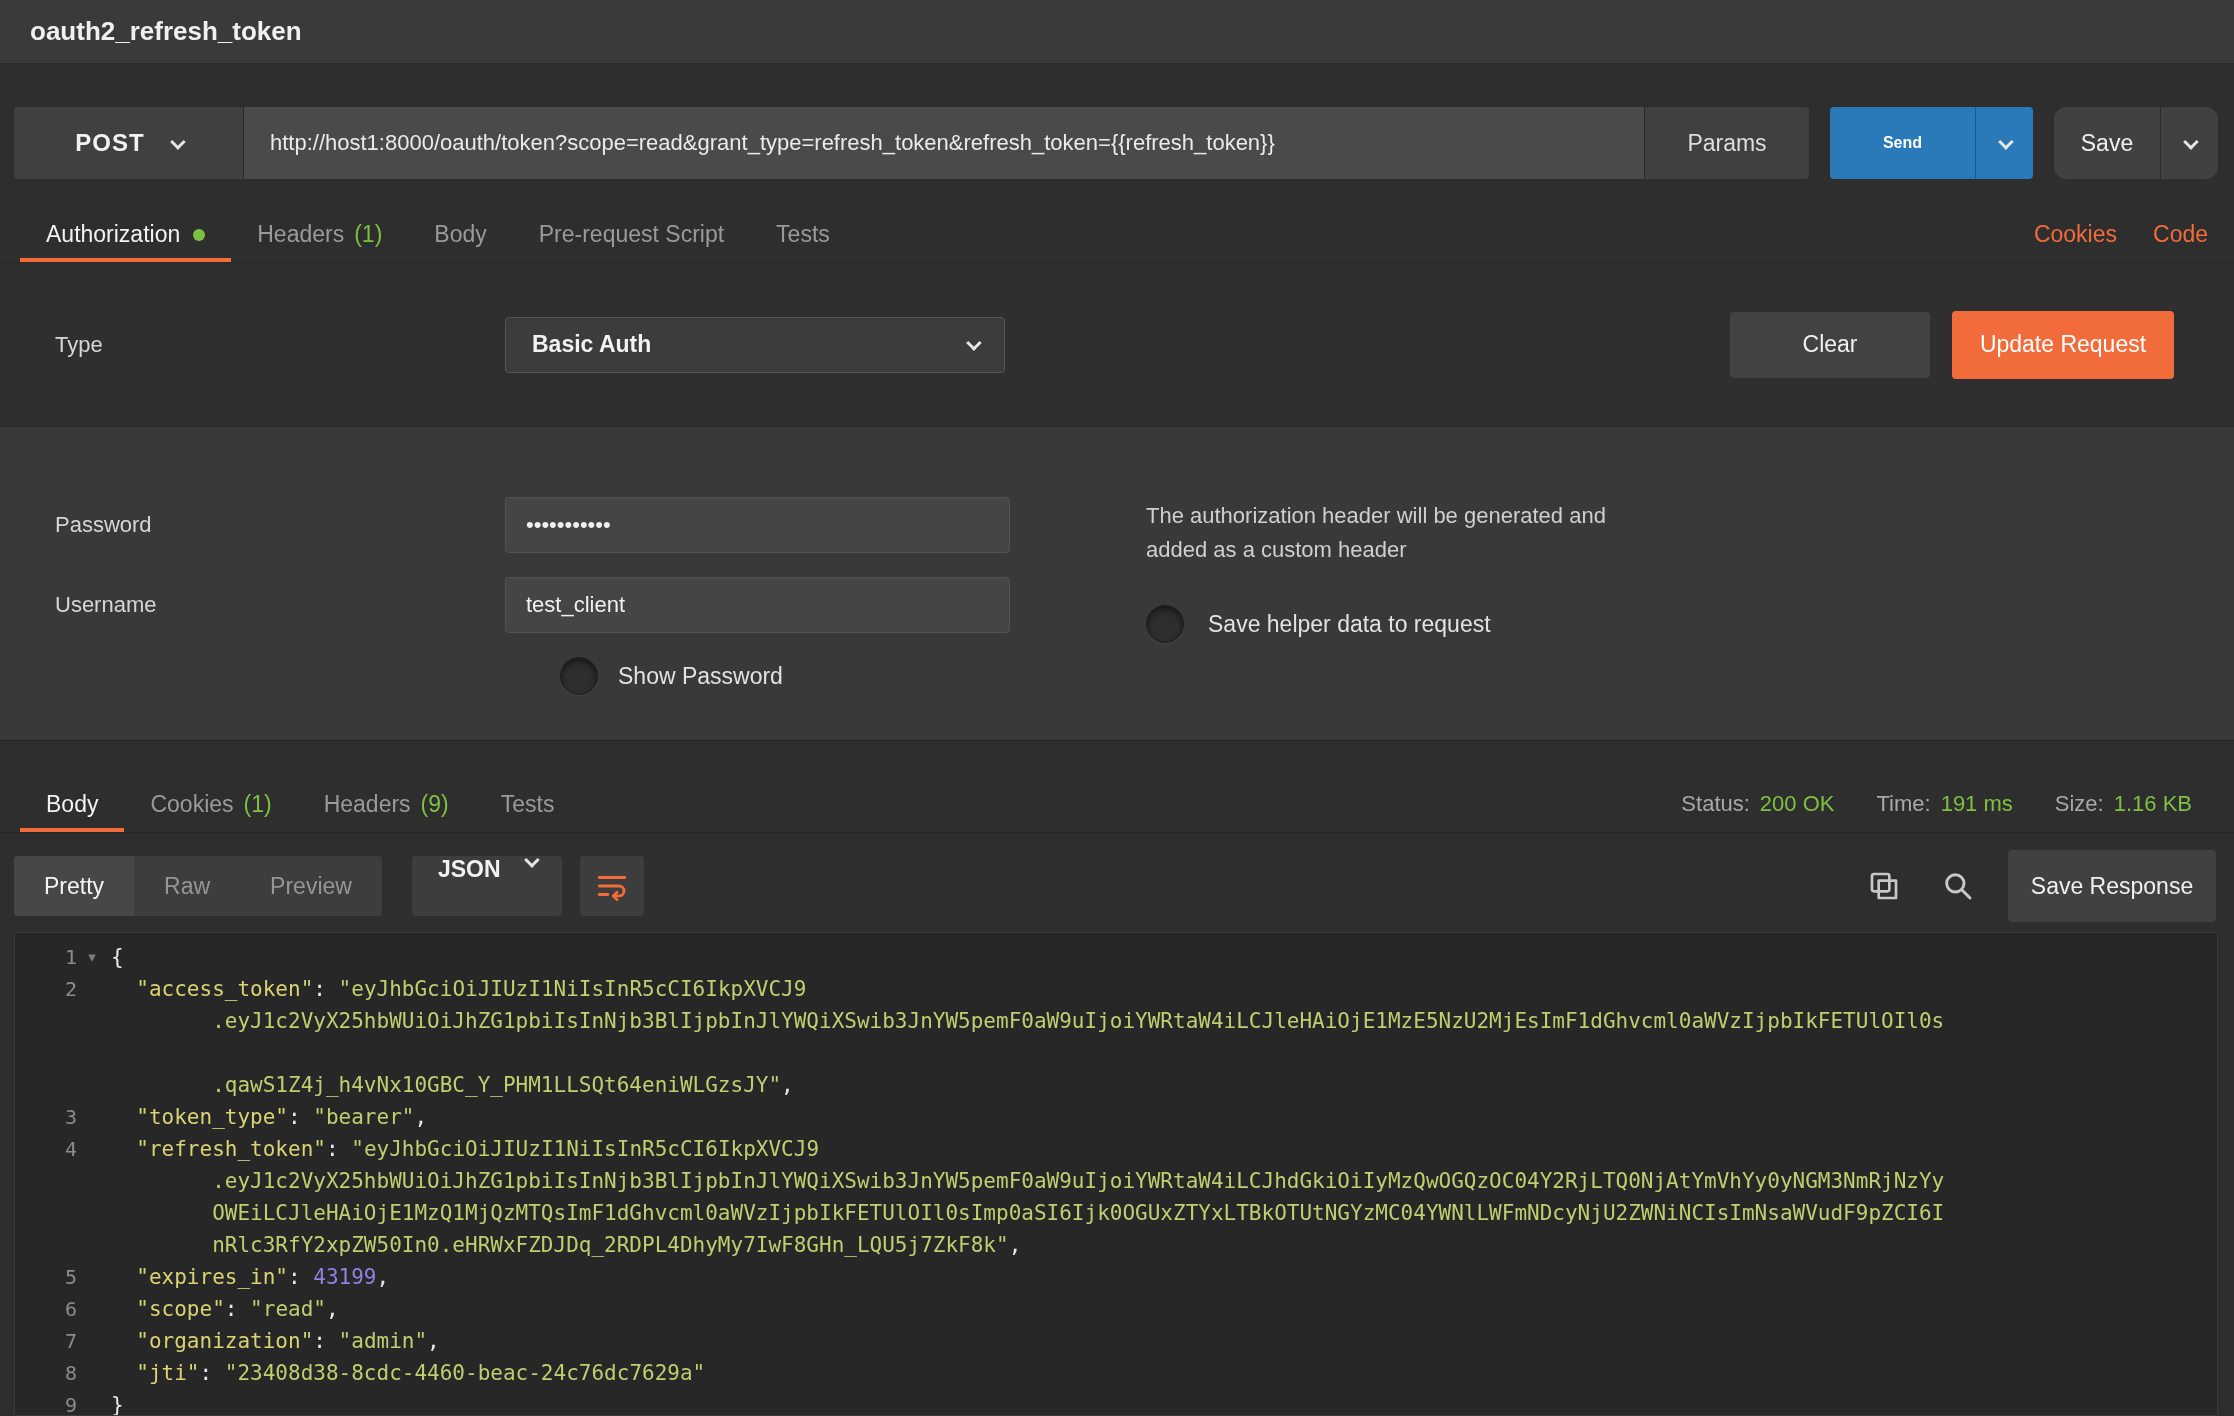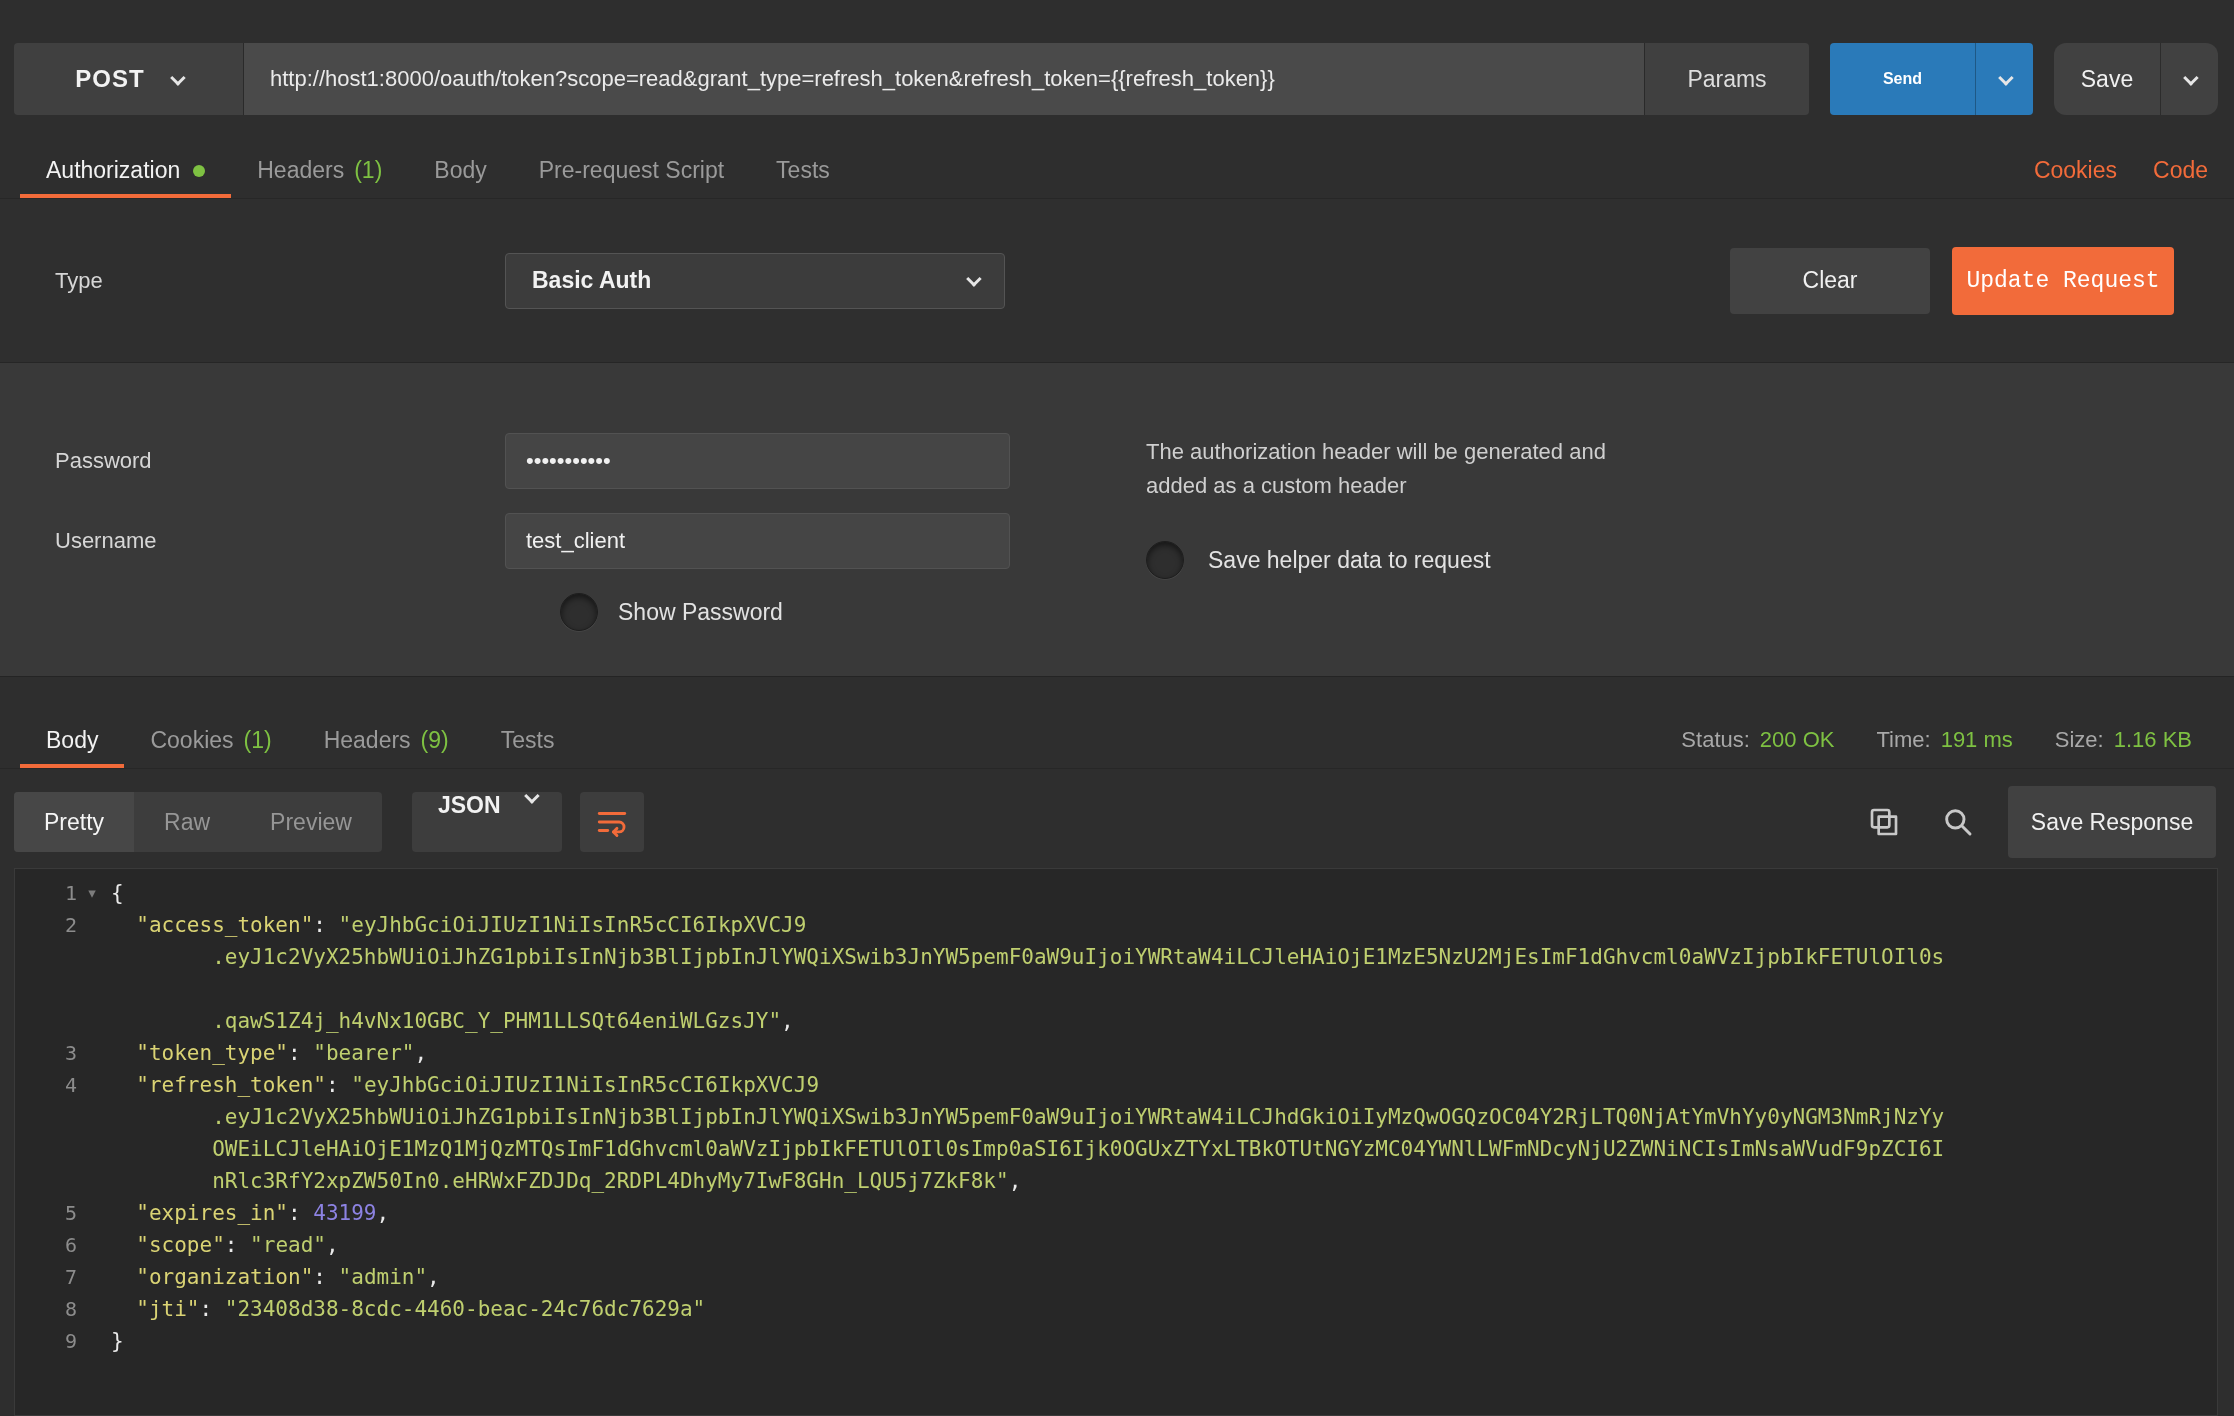--- a/index.html
+++ b/index.html
@@ -65,21 +65,21 @@
   .auth-type-row{height:164px;display:flex;align-items:center;background:#2f2f2f;
     border-bottom:1px solid #262626;flex:0 0 auto;}
   .field-label{display:block;width:505px;padding-left:55px;font-size:22px;color:#d6d6d6;}
   .type-select{width:500px;height:56px;background:#3c3c3c;border:1px solid #545454;border-radius:4px;
     display:flex;align-items:center;justify-content:space-between;padding:0 26px;cursor:pointer;}
   .type-select span.t-val{font-size:23px;color:#f2f2f2;font-weight:bold;}
   .auth-type-row .spacer{flex:1;}
   .clear-btn{width:200px;height:66px;background:#424242;border:none;border-radius:4px;
     color:#f0f0f0;font-size:23px;cursor:pointer;font-family:"Liberation Sans",sans-serif;}
   .update-btn{width:222px;height:68px;background:var(--accent-orange);border:none;border-radius:4px;
-    color:#fff;font-size:23px;cursor:pointer;margin:0 60px 0 22px;font-family:Liberation Mono, monospace;}
+    color:#fff;font-size:23px;cursor:pointer;margin:0 60px 0 22px;font-family:Liberation Sans, sans-serif;}
 
   
   .auth-cred{height:314px;background:#393939;border-bottom:1px solid #242424;
     position:relative;padding-top:70px;flex:0 0 auto;}
   .cred-row{display:flex;align-items:center;margin-bottom:24px;}
   .cred-input{width:505px;height:56px;background:#454545;border:1px solid #525252;border-radius:4px;
     color:#f0f0f0;font-size:22px;padding:0 20px;outline:none;font-family:"Liberation Sans",sans-serif;}
   .radio{width:38px;height:38px;border-radius:50%;background:#2e2e2e;border:1px solid #1d1d1d;
     box-shadow:inset 0 3px 6px rgba(0,0,0,.55), 0 1px 0 rgba(255,255,255,.06);cursor:pointer;flex:0 0 auto;}
   .show-pass-row{display:flex;align-items:center;margin-top:6px;padding-left:560px;gap:20px;}
@@ -126,20 +126,23 @@
   .tk-num{color:var(--json-number);}
   .tk-p{color:#eaeaea;}
 
   svg{display:block;}
 </style>
 </head>
 <body>
 
 <div class="app">
 
+  <header class="topbar">
+    <h1>oauth2_refresh_token</h1>
+  </header>
 
   <section class="request-row">
     <div class="method-select">
       <span class="m-label">POST</span>
       <span class="chev"></span>
     </div>
     <input class="url-input" type="text" value="http://host1:8000/oauth/token?scope=read&amp;grant_type=refresh_token&amp;refresh_token={{refresh_token}}" style="">
     <button class="params-btn">Params</button>
     <div class="send-group">
       <button class="send-btn">Send</button>

